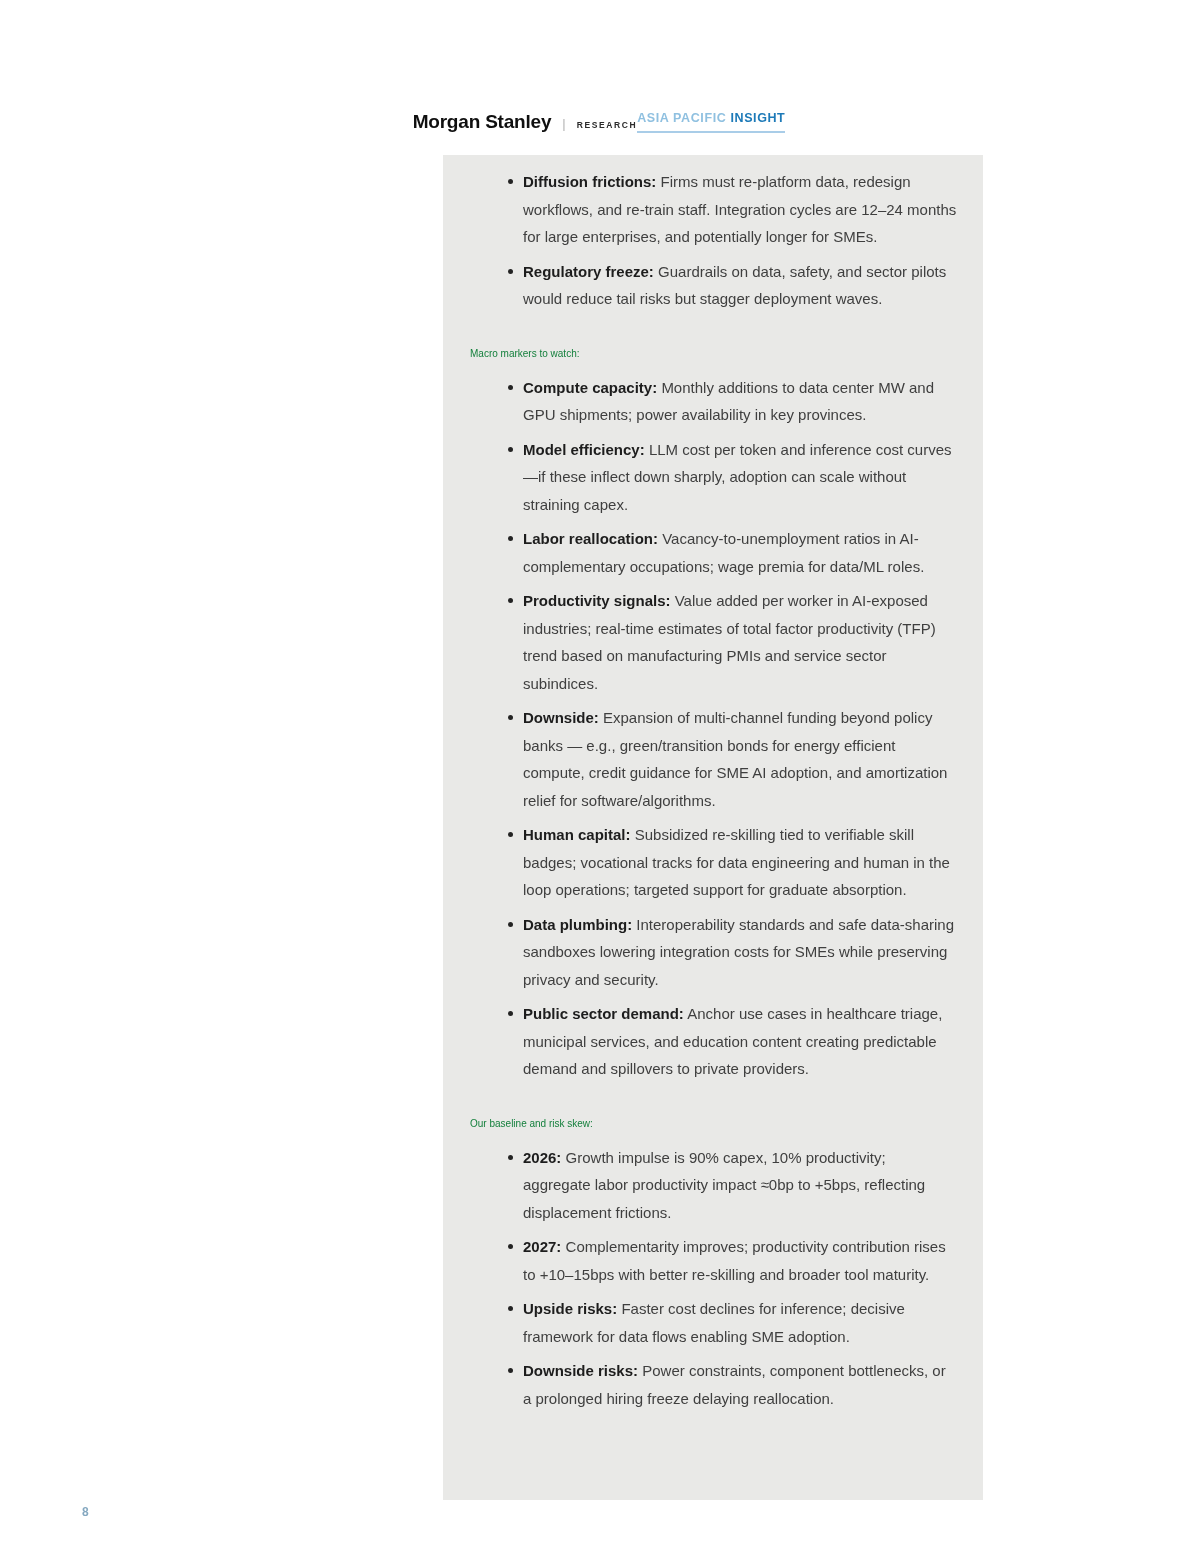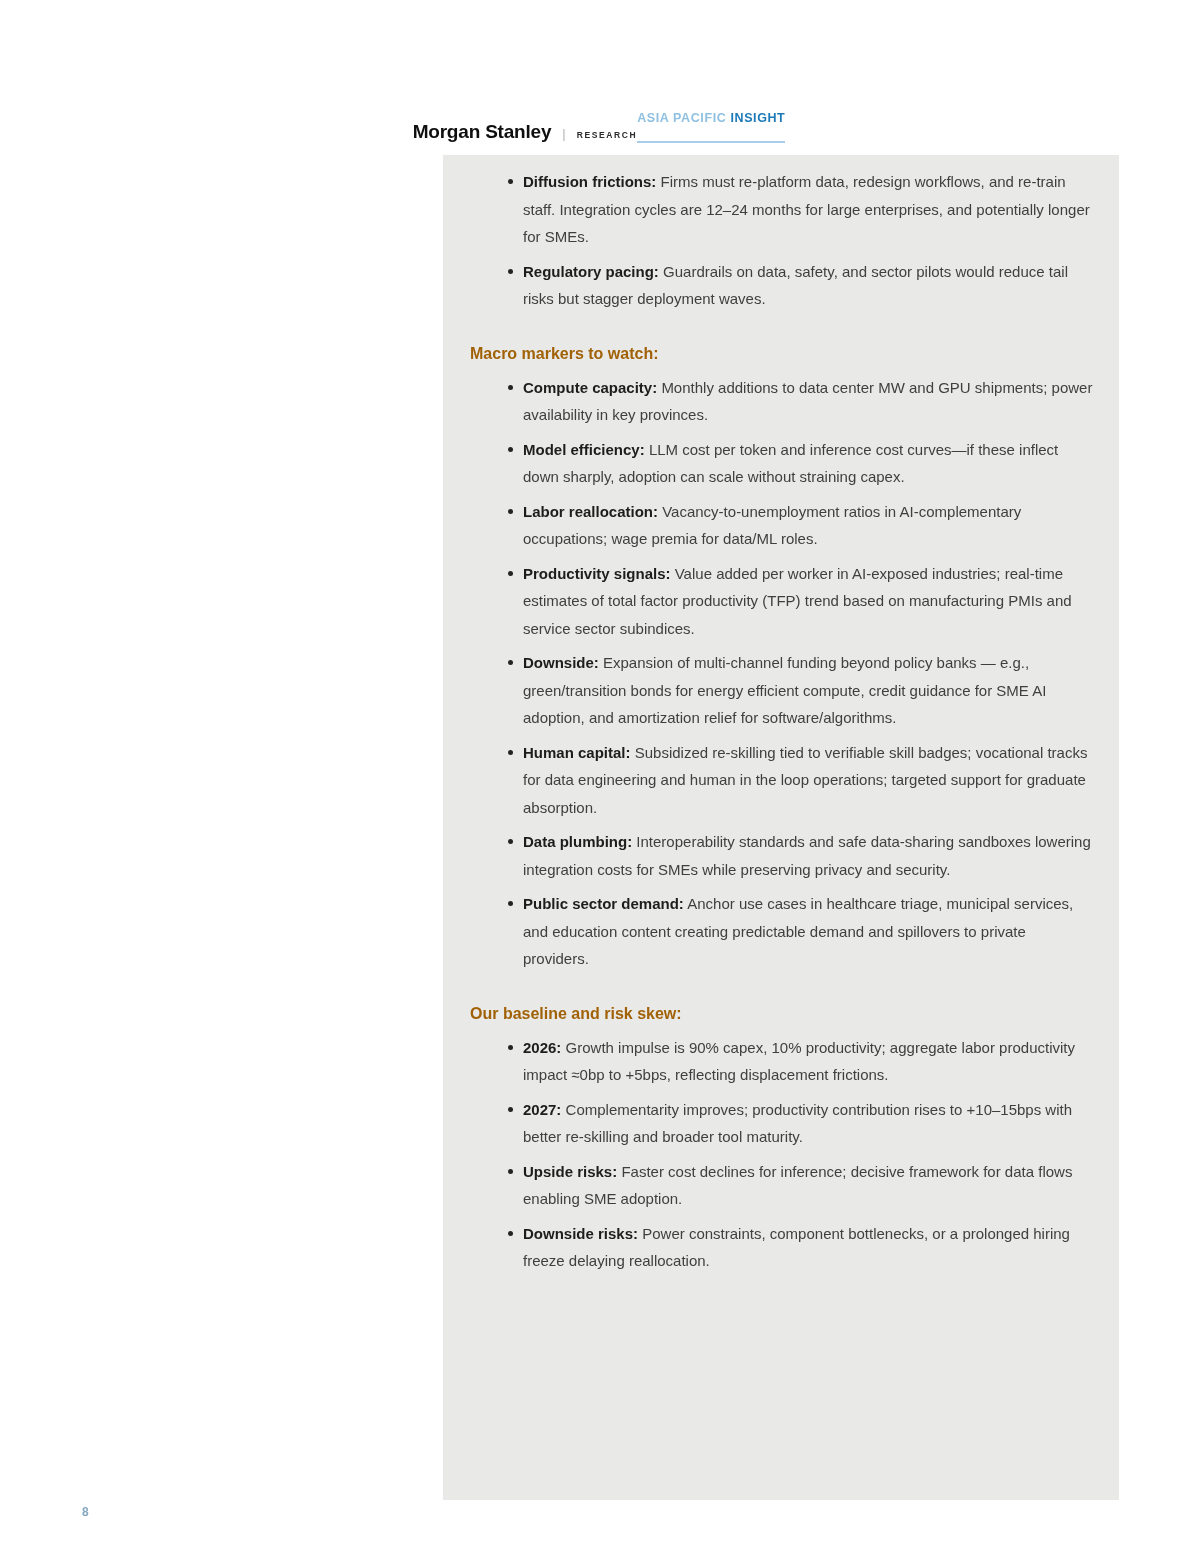--- a/index.html
+++ b/index.html
@@ -32,43 +32,43 @@
   }
   .brand-sep { color: #b3b3b3; font-size: 13px; }
   .brand-division {
     font-size: 8.5px;
     font-weight: bold;
     letter-spacing: 1.6px;
     color: #2b2b2b;
   }
   .series {
     border-bottom: 2px solid #a9cde8;
-    padding-bottom: 16px;
+    padding-bottom: 6px;
     font-size: 12.5px;
     font-weight: bold;
     letter-spacing: 0.6px;
     white-space: nowrap;
   }
   .series-light { color: #8fc0e0; }
   .series-dark { color: #1d7ab8; }
 
   
   .panel {
     position: absolute;
     left: 443px;
     top: 155px;
-    width: 676px;
+    width: 540px;
     min-height: 1345px;
     background: #e9e9e7;
     padding: 13px 26px 34px 27px;
   }
   .sec-h {
-    font-size: 16px;
-    font-weight: bold;
-    color: #a16207;
+    font-size: 10px;
+    font-weight: normal;
+    color: #15803d;
     margin: 27px 0 7px 0;
     line-height: 27px;
   }
   .bullet { display: flex; margin: 0 0 7px 38px; }
   .dot {
     flex: 0 0 auto;
     width: 5px;
     height: 5px;
     border-radius: 50%;
     background: #232323;
@@ -107,21 +107,21 @@
 </header>
 
 <main class="panel">
 
   <div class="bullet">
     <span class="dot"></span>
     <p class="bt"><b>Diffusion frictions:</b> <span>Firms must re-platform data, redesign workflows, and re-train staff. Integration cycles are 12–24 months for large enterprises, and potentially longer for SMEs.</span></p>
   </div>
   <div class="bullet">
     <span class="dot"></span>
-    <p class="bt"><b>Regulatory pacing:</b> <span>Guardrails on data, safety, and sector pilots would reduce tail risks but stagger deployment waves.</span></p>
+    <p class="bt"><b>Regulatory freeze:</b> <span>Guardrails on data, safety, and sector pilots would reduce tail risks but stagger deployment waves.</span></p>
   </div>
 
   <h3 class="sec-h">Macro markers to watch:</h3>
   <div class="bullet">
     <span class="dot"></span>
     <p class="bt"><b>Compute capacity:</b> <span>Monthly additions to data center MW and GPU shipments; power availability in key provinces.</span></p>
   </div>
   <div class="bullet">
     <span class="dot"></span>
     <p class="bt"><b>Model efficiency:</b> <span>LLM cost per token and inference cost curves—if these inflect down sharply, adoption can scale without straining capex.</span></p>

